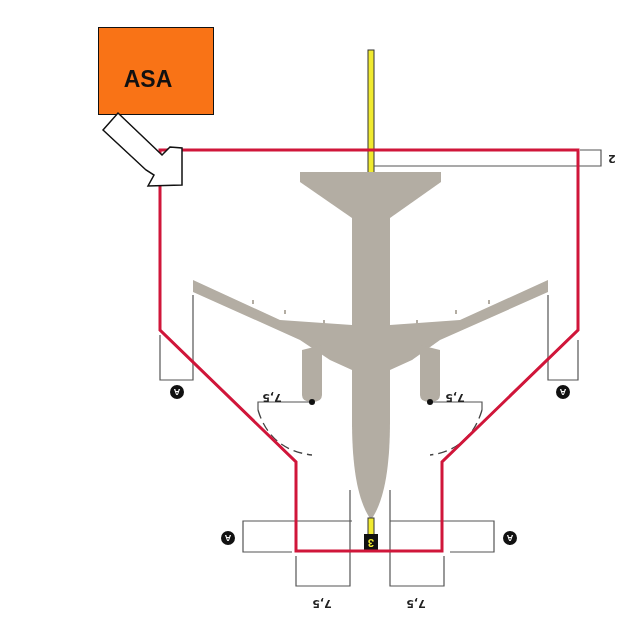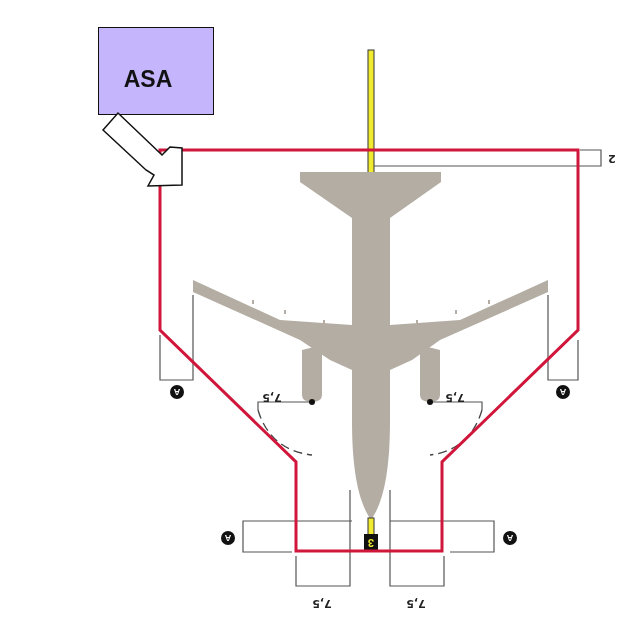--- a/index.html
+++ b/index.html
@@ -1,18 +1,18 @@
 <!DOCTYPE html>
 <html><head>
   <meta charset="utf-8">
   <style>
     html, body { margin: 0; padding: 0; background: #ffffff; }
     body { width: 638px; height: 639px; position: relative; overflow: hidden; font-family: "Liberation Sans", sans-serif; }
     svg { position: absolute; left: 0; top: 0; }
-    .asa-box { position: absolute; left: 98px; top: 27px; width: 116px; height: 88px; border: 1.5px solid #111; box-sizing: border-box; background: #c4b5fd; }
+    .asa-box { position: absolute; left: 98px; top: 27px; width: 116px; height: 88px; border: 1.5px solid #111; box-sizing: border-box; background: #f97316; }
     .asa-label { position: absolute; left: 0; right: 0; top: 38px; text-align: center; font-weight: bold; font-size: 23px; color: #111; margin-left: -16px; }
     .dim { font-family: "DejaVu Sans", sans-serif; font-size: 11px; fill: #222; font-weight: bold; }
   </style>
 </head>
 <body>
 
 <div class="asa-box">
   <div class="asa-label">ASA</div>
 </div>
 

